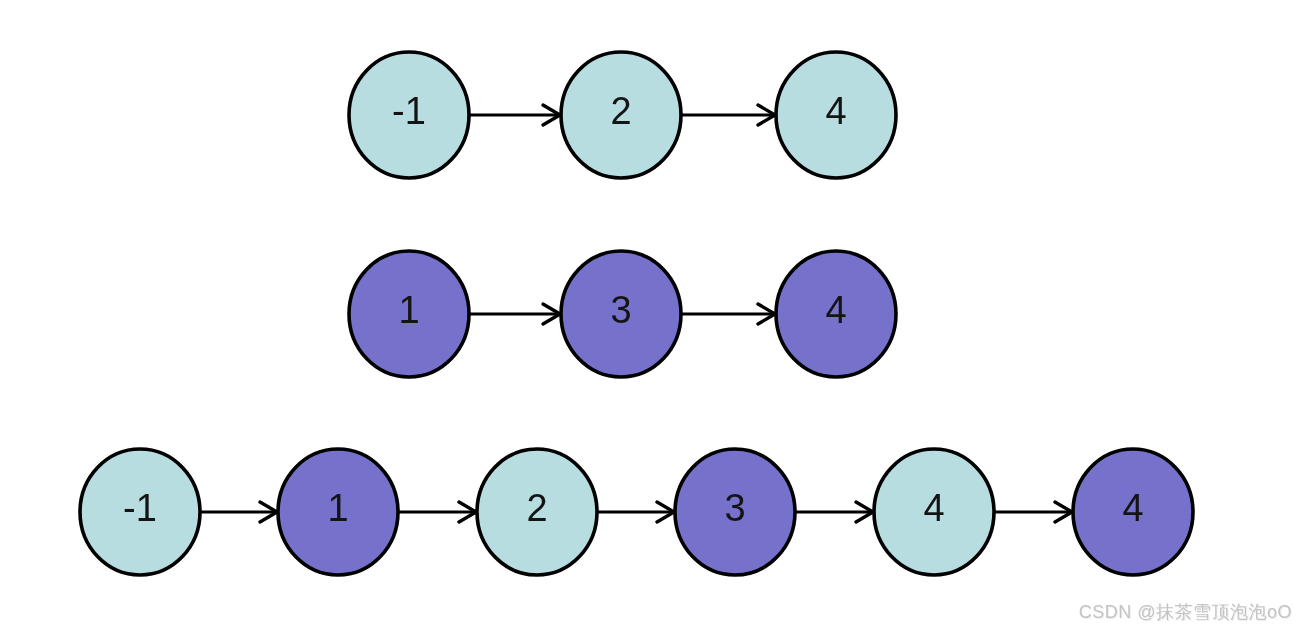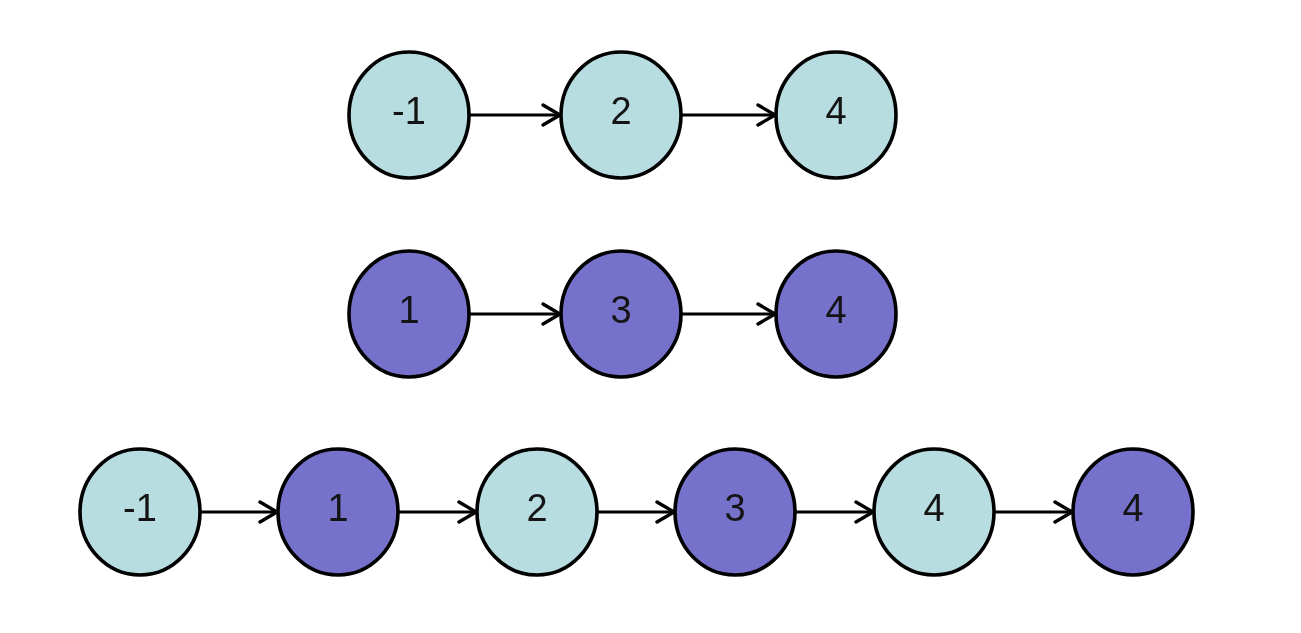--- a/index.html
+++ b/index.html
@@ -126,13 +126,14 @@
         <g>
           <ellipse cx="934" cy="512" rx="60" ry="63" fill="#b8dde1" stroke="#000000" stroke-width="3.6"></ellipse>
           <text x="934" y="521" text-anchor="middle" class="node-value-text">4</text>
         </g>
         <g>
           <ellipse cx="1133" cy="512" rx="60" ry="63" fill="#7672cb" stroke="#000000" stroke-width="3.6"></ellipse>
           <text x="1133" y="521" text-anchor="middle" class="node-value-text">4</text>
         </g>
       </g>
     </svg>
+  <div class="watermark">CSDN @抹茶雪顶泡泡oO</div>
 </div>
 
 </body></html>

